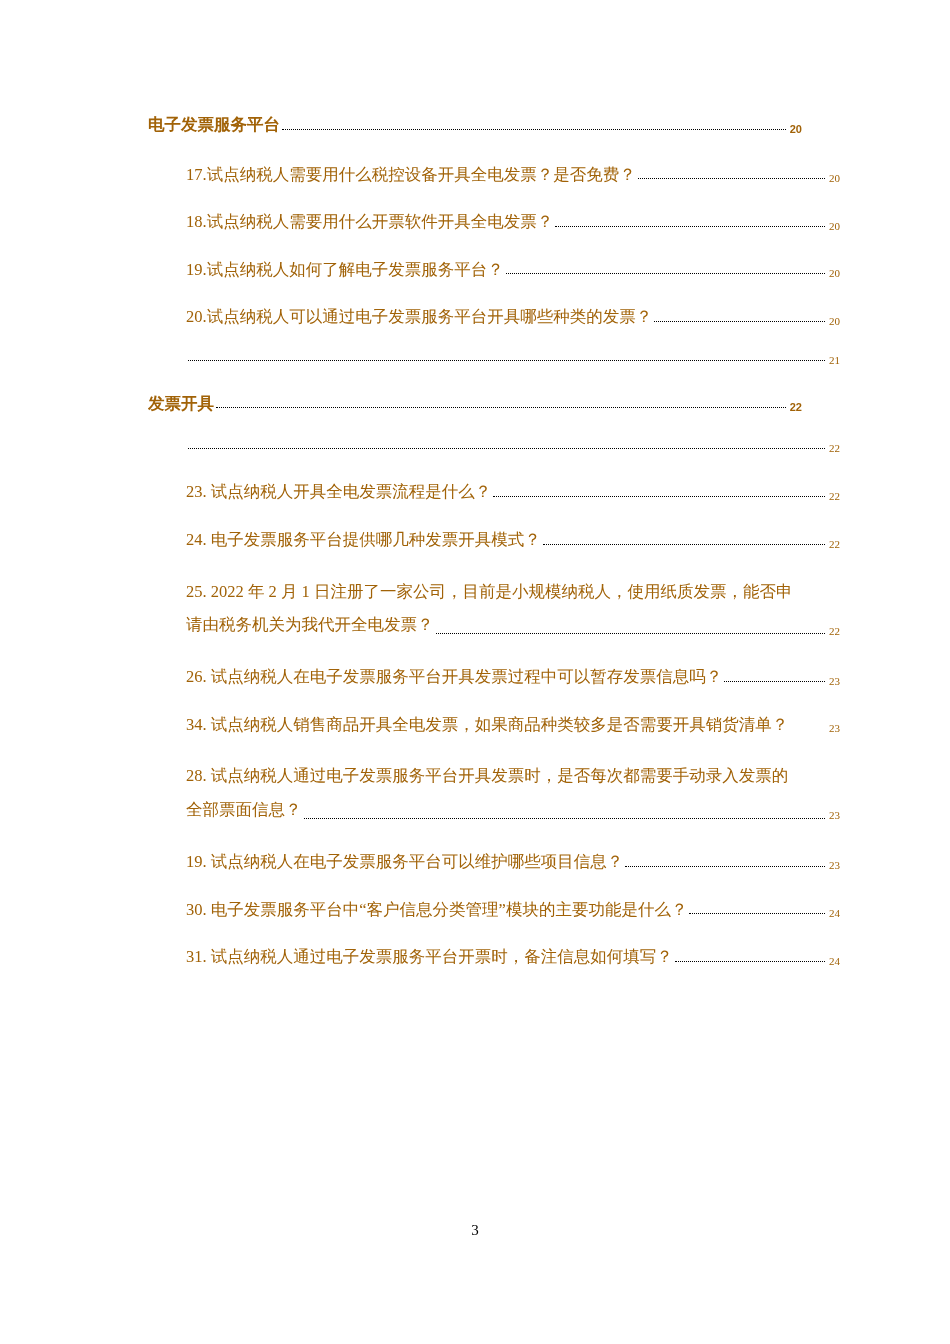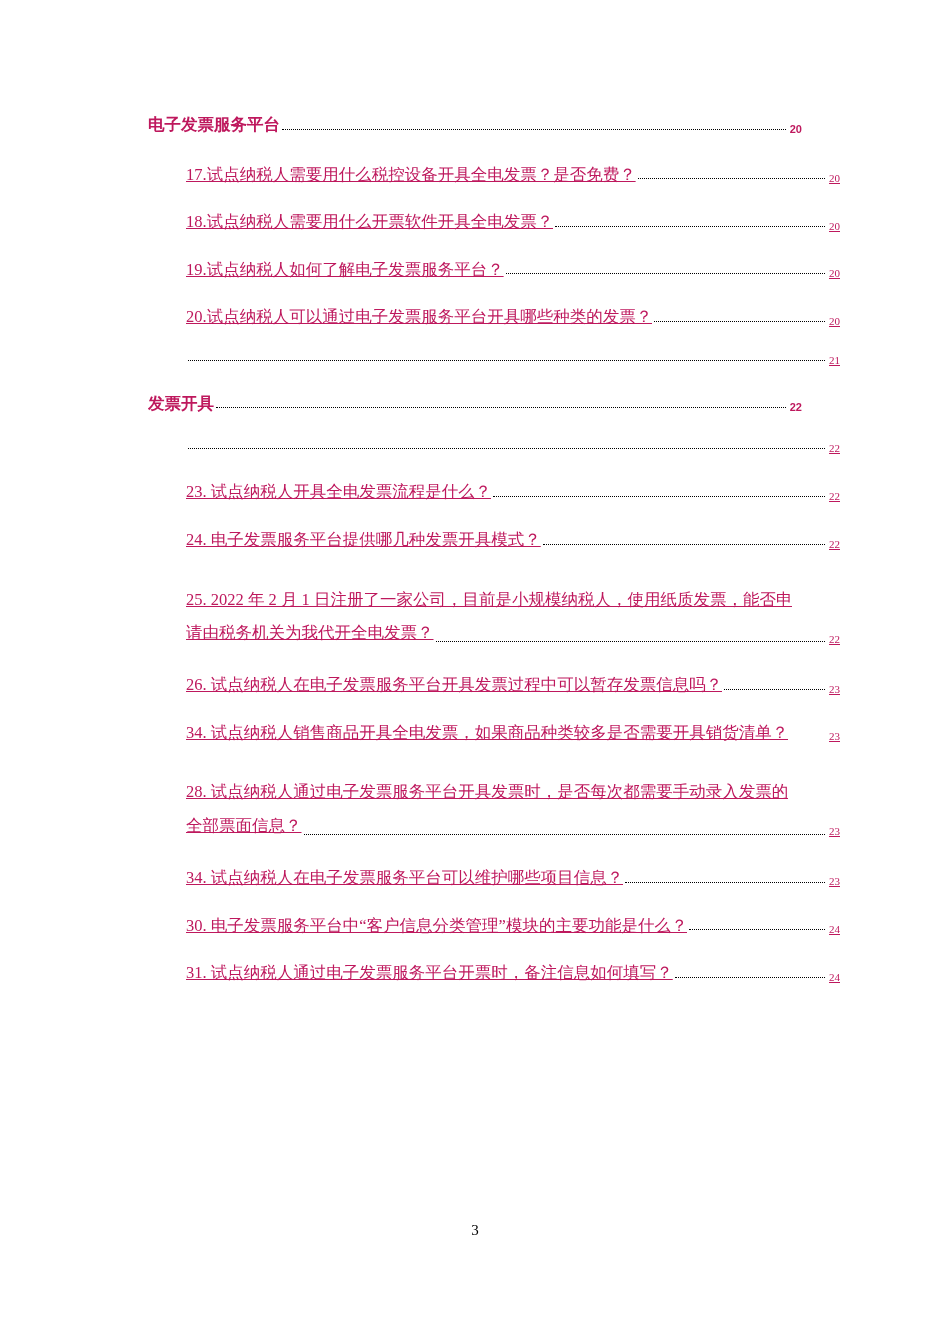--- a/index.html
+++ b/index.html
@@ -26,35 +26,34 @@
   }
   .toc {
     width: 100%;
   }
   .toc-entry {
     display: flex;
     align-items: flex-end;
     width: 100%;
     font-size: 16.5px;
     line-height: 1.55;
-    color: #be185d;
+    color: #a16207;
     margin-bottom: 22px;
     white-space: nowrap;
   }
   .toc-entry.level1 {
     font-weight: bold;
     font-family: "Liberation Sans", sans-serif;
     font-size: 16.5px;
     padding-left: 0;
     margin-bottom: 24px;
   }
   .toc-entry.level2 {
     padding-left: 38px;
     font-family: "Liberation Serif", serif;
-    text-decoration: underline;
   }
   .toc-text {
     flex: 0 0 auto;
     max-width: 92%;
     overflow: hidden;
     text-overflow: clip;
   }
   .toc-dots {
     flex: 1 1 auto;
     margin: 0 1px 4px 2px;
@@ -82,21 +81,20 @@
     line-height: 2.05;
   }
   .toc-entry.wrap .line {
     display: flex;
     align-items: flex-end;
     width: 100%;
     white-space: nowrap;
   }
   .toc-entry.wrap .line.first .toc-text {
     max-width: 100%;
-    margin-top: 8px;
   }
   .nodots {
     flex: 1 1 auto;
   }
   .page-number {
     position: absolute;
     left: 0;
     top: 1222px;
     width: 950px;
     text-align: center;
@@ -182,21 +180,21 @@
         <div class="line first">
           <span class="toc-text">28. 试点纳税人通过电子发票服务平台开具发票时，是否每次都需要手动录入发票的</span>
         </div>
         <div class="line second">
           <span class="toc-text">全部票面信息？</span>
           <span class="toc-dots"></span>
           <span class="toc-page">23</span>
         </div>
       </div>
       <div class="toc-entry level2">
-        <span class="toc-text">34. 试点纳税人在电子发票服务平台可以维护哪些项目信息？</span>
+        <span class="toc-text">19. 试点纳税人在电子发票服务平台可以维护哪些项目信息？</span>
         <span class="toc-dots"></span>
         <span class="toc-page">23</span>
       </div>
       <div class="toc-entry level2">
         <span class="toc-text">30. 电子发票服务平台中“客户信息分类管理”模块的主要功能是什么？</span>
         <span class="toc-dots"></span>
         <span class="toc-page">24</span>
       </div>
       <div class="toc-entry level2">
         <span class="toc-text">31. 试点纳税人通过电子发票服务平台开票时，备注信息如何填写？</span>

